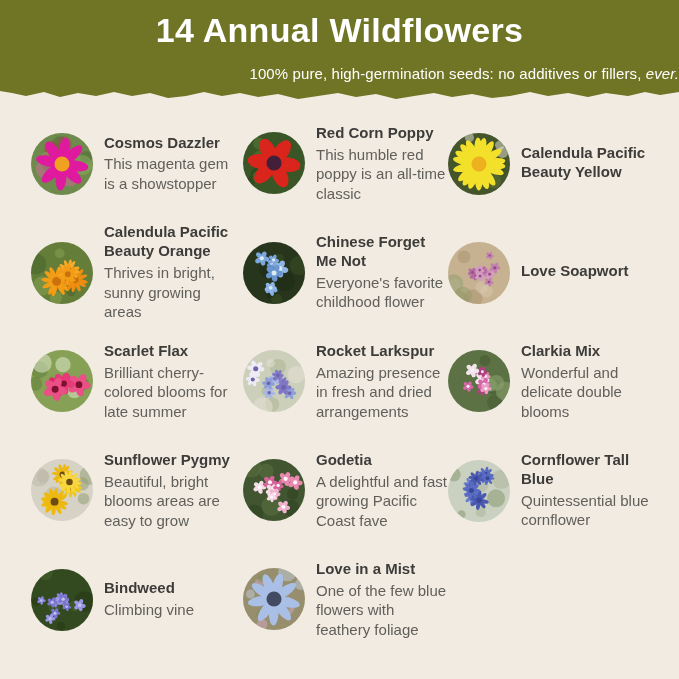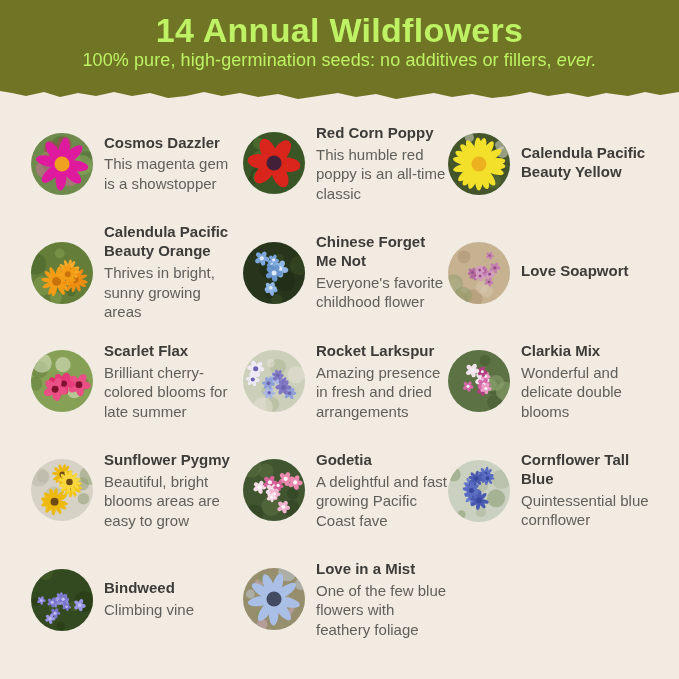--- a/index.html
+++ b/index.html
@@ -17,23 +17,24 @@
     text-align: center;
     color: #ffffff;
   }
   .header h1 {
     padding-top: 11px;
     font-size: 34px;
     font-weight: bold;
     letter-spacing: 0.3px;
   }
   .subtitle {
-    margin-top: 0;
-    font-size: 18px;
+    margin-top: 15px;
+    font-size: 15px;
     letter-spacing: 0.1px;
+    text-align: right;
   }
   .subtitle em { font-style: italic; }
   .tear {
     position: absolute; top: 84px; left: 0;
     width: 679px; height: 17px; display: block;
   }
   .grid {
     position: absolute;
     top: 109px; left: 31px;
     width: 620px;
@@ -60,21 +61,21 @@
   }
   .desc {
     font-size: 15px;
     color: #605f5a;
     line-height: 1.3;
   }
 </style>
 </head>
 <body style="background: rgb(241, 235, 226);">
 
-<div class="header" style="background: rgb(111, 117, 36); color: #bef264;">
+<div class="header" style="background: rgb(111, 117, 36); color: #ffffff;">
   <h1>14 Annual Wildflowers</h1>
   <div class="subtitle"><span>100% pure, high-germination seeds: no additives or fillers, </span><em>ever.</em></div>
 </div>
 
 <svg class="tear" viewBox="0 0 679 17" preserveAspectRatio="none" aria-hidden="true">
   <polygon points="0,0 679,0 679,8 660,11 645,8 628,12 606,9 588,13 568,9 548,12 530,8 510,12 492,14 472,10 452,13 434,9 414,12 396,15 376,10 356,13 338,9 318,12 298,15 278,10 258,13 240,9 222,12 204,8 186,12 168,14 150,9 132,12 114,8 96,12 78,9 60,13 44,8 26,12 12,9 0,7" fill="#6f7524"></polygon>
 </svg>
 
 <div class="grid">
 

